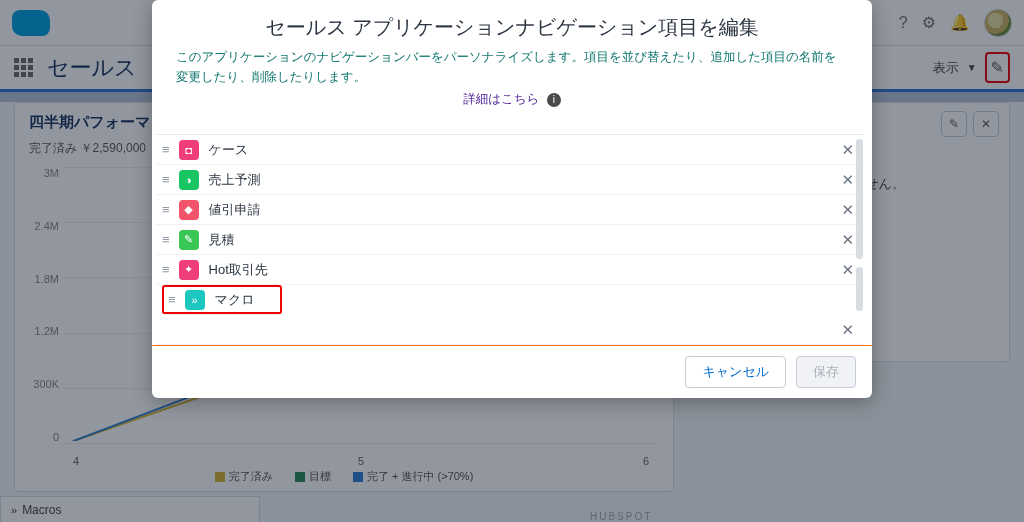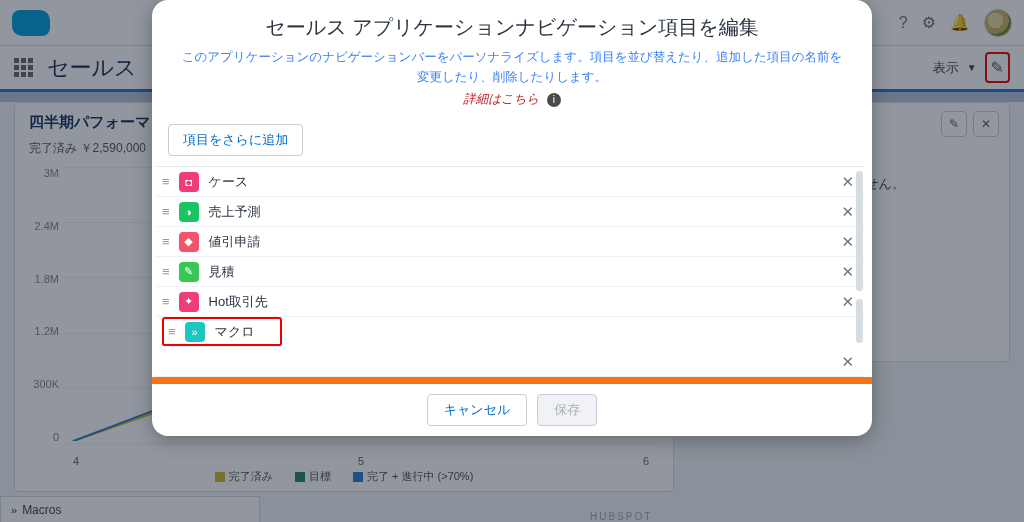--- a/index.html
+++ b/index.html
@@ -41,46 +41,46 @@
   .icon-btn { width:26px; height:26px; border:1px solid #c7cdd6; border-radius:4px; background:#fff; display:flex; align-items:center; justify-content:center; color:#5a5a5a; font-size:12px;}
   .side-body { padding:30px 14px; font-size:13px; color:#444; text-align:center;}
 
   .macros-bar { position:absolute; left:0; bottom:0; width:260px; height:26px; background:#fff; border:1px solid #d6dbe0; border-bottom:none; display:flex; align-items:center; padding:0 10px; font-size:12px; color:#444; gap:8px;}
   .chev { font-size:11px; letter-spacing:-3px;}
 
   
   .backdrop { position:absolute; inset:0; background:rgba(14,25,43,.45); }
 
   
-  .modal { position:absolute; left:152px; top:0; width:720px; background:#fff; border-radius:16px; box-shadow:0 4px 20px rgba(0,0,0,.3); }
+  .modal { position:absolute; left:152px; top:0; width:720px; background:#fff; border-radius:6px; box-shadow:0 4px 20px rgba(0,0,0,.3); }
   .modal-title { font-size:20px; color:#2b3542; text-align:center; padding:14px 20px 6px; font-weight:400;}
-  .modal-desc { font-size:12.5px; color:#3b82f6; text-align:center; padding:0 24px; line-height:1.6;}
+  .modal-desc { font-size:12.5px; color:#0f766e; padding:0 24px; line-height:1.6;}
   .modal-help { text-align:center; font-size:12.5px; padding:4px 0 10px;}
-  .modal-help a { color:#b91c1c; text-decoration:none;font-style:italic; }
+  .modal-help a { color:#4c1d95; text-decoration:none; }
   .info-dot { display:inline-flex; width:14px; height:14px; border-radius:50%; background:#4a4a4a; color:#fff; font-size:10px; align-items:center; justify-content:center; margin-left:4px; vertical-align:middle;}
 
   .modal-sub { display:flex; justify-content:space-between; align-items:center; padding:6px 16px 10px;}
   .nav-count { font-size:13px; color:#3a3f46;}
   .add-more { border:1px solid #c7cdd6; background:#fff; color:#006dcc; font-size:13px; padding:6px 14px; border-radius:4px;}
 
   .nav-list { position:relative; border-top:1px solid #e6eaef; max-height:190px; overflow:hidden; margin:0 8px 0 4px;}
   .nav-row { display:flex; align-items:center; height:30px; border-bottom:1px solid #eef1f5; padding:0 10px 0 6px; gap:10px; font-size:13px; color:#2b3542;}
   .drag { color:#919aa5; font-size:13px; letter-spacing:-1px;}
   .nav-ico { width:20px; height:20px; border-radius:4px; display:flex; align-items:center; justify-content:center; color:#fff; font-size:11px; flex-shrink:0;}
   .nav-row .x { margin-left:auto; color:#6c7585; font-size:15px;}
   .nav-row.highlight { box-shadow: inset 0 0 0 2px #e00; border-radius:3px; width:120px; margin-left:6px;}
   .wide-x-row { display:flex; align-items:center; height:30px; border-bottom:1px solid #eef1f5; margin:0 8px 0 4px; padding:0 10px 0 6px;}
   .wide-x-row .x { margin-left:auto; color:#6c7585; font-size:15px;}
   .nav-scroll-ind { position:absolute; right:1px; top:4px; width:7px; height:120px; background:#d7dce1; border-radius:4px;}
   .nav-scroll-ind.bottom { top:auto; bottom:4px; height:44px;}
 
   .reset-row { padding:8px 12px; font-size:13px;}
   .reset-row a { color:#006dcc; text-decoration:none; }
 
-  .modal-foot { border-top:7px solid #f97316; padding:10px 16px; display:flex; justify-content:center; gap:10px;}
+  .modal-foot { border-top:1px solid #f97316; padding:10px 16px; display:flex; justify-content:flex-end; gap:10px;}
   .btn { font-size:13px; padding:6px 16px; border-radius:4px;}
   .btn-cancel { border:1px solid #c7cdd6; background:#fff; color:#006dcc;}
   .btn-save { border:1px solid #c7cdd6; background:#f0f2f5; color:#aab0b9;}
 
   .hubspot { position:absolute; bottom:0; left:590px; font-size:10px; color:#a5a5a5; letter-spacing:2px;}
 </style>
 </head>
 <body>
 
 <div class="global-header">
@@ -172,21 +172,20 @@
 <div class="backdrop"></div>
 
 <div class="modal">
   <div class="modal-title">セールス アプリケーションナビゲーション項目を編集</div>
   <div class="modal-desc">このアプリケーションのナビゲーションバーをパーソナライズします。項目を並び替えたり、追加した項目の名前を変更したり、削除したりします。</div>
   <div class="modal-help">
     <a href="#">詳細はこちら</a>
     <span class="info-dot">i</span>
   </div>
   <div class="modal-sub">
-    <button class="add-more">項目をさらに追加</button>
   </div>
 
   <div class="nav-list" id="nav-list">
     <div class="nav-scroll-ind"></div>
     <div class="nav-scroll-ind bottom"></div>
   <div class="nav-row">
         <span class="drag">≡</span>
         <span class="nav-ico" style="background:#ef3c7b">◘</span>
         <span>ケース</span>
         <span class="x">✕</span>

